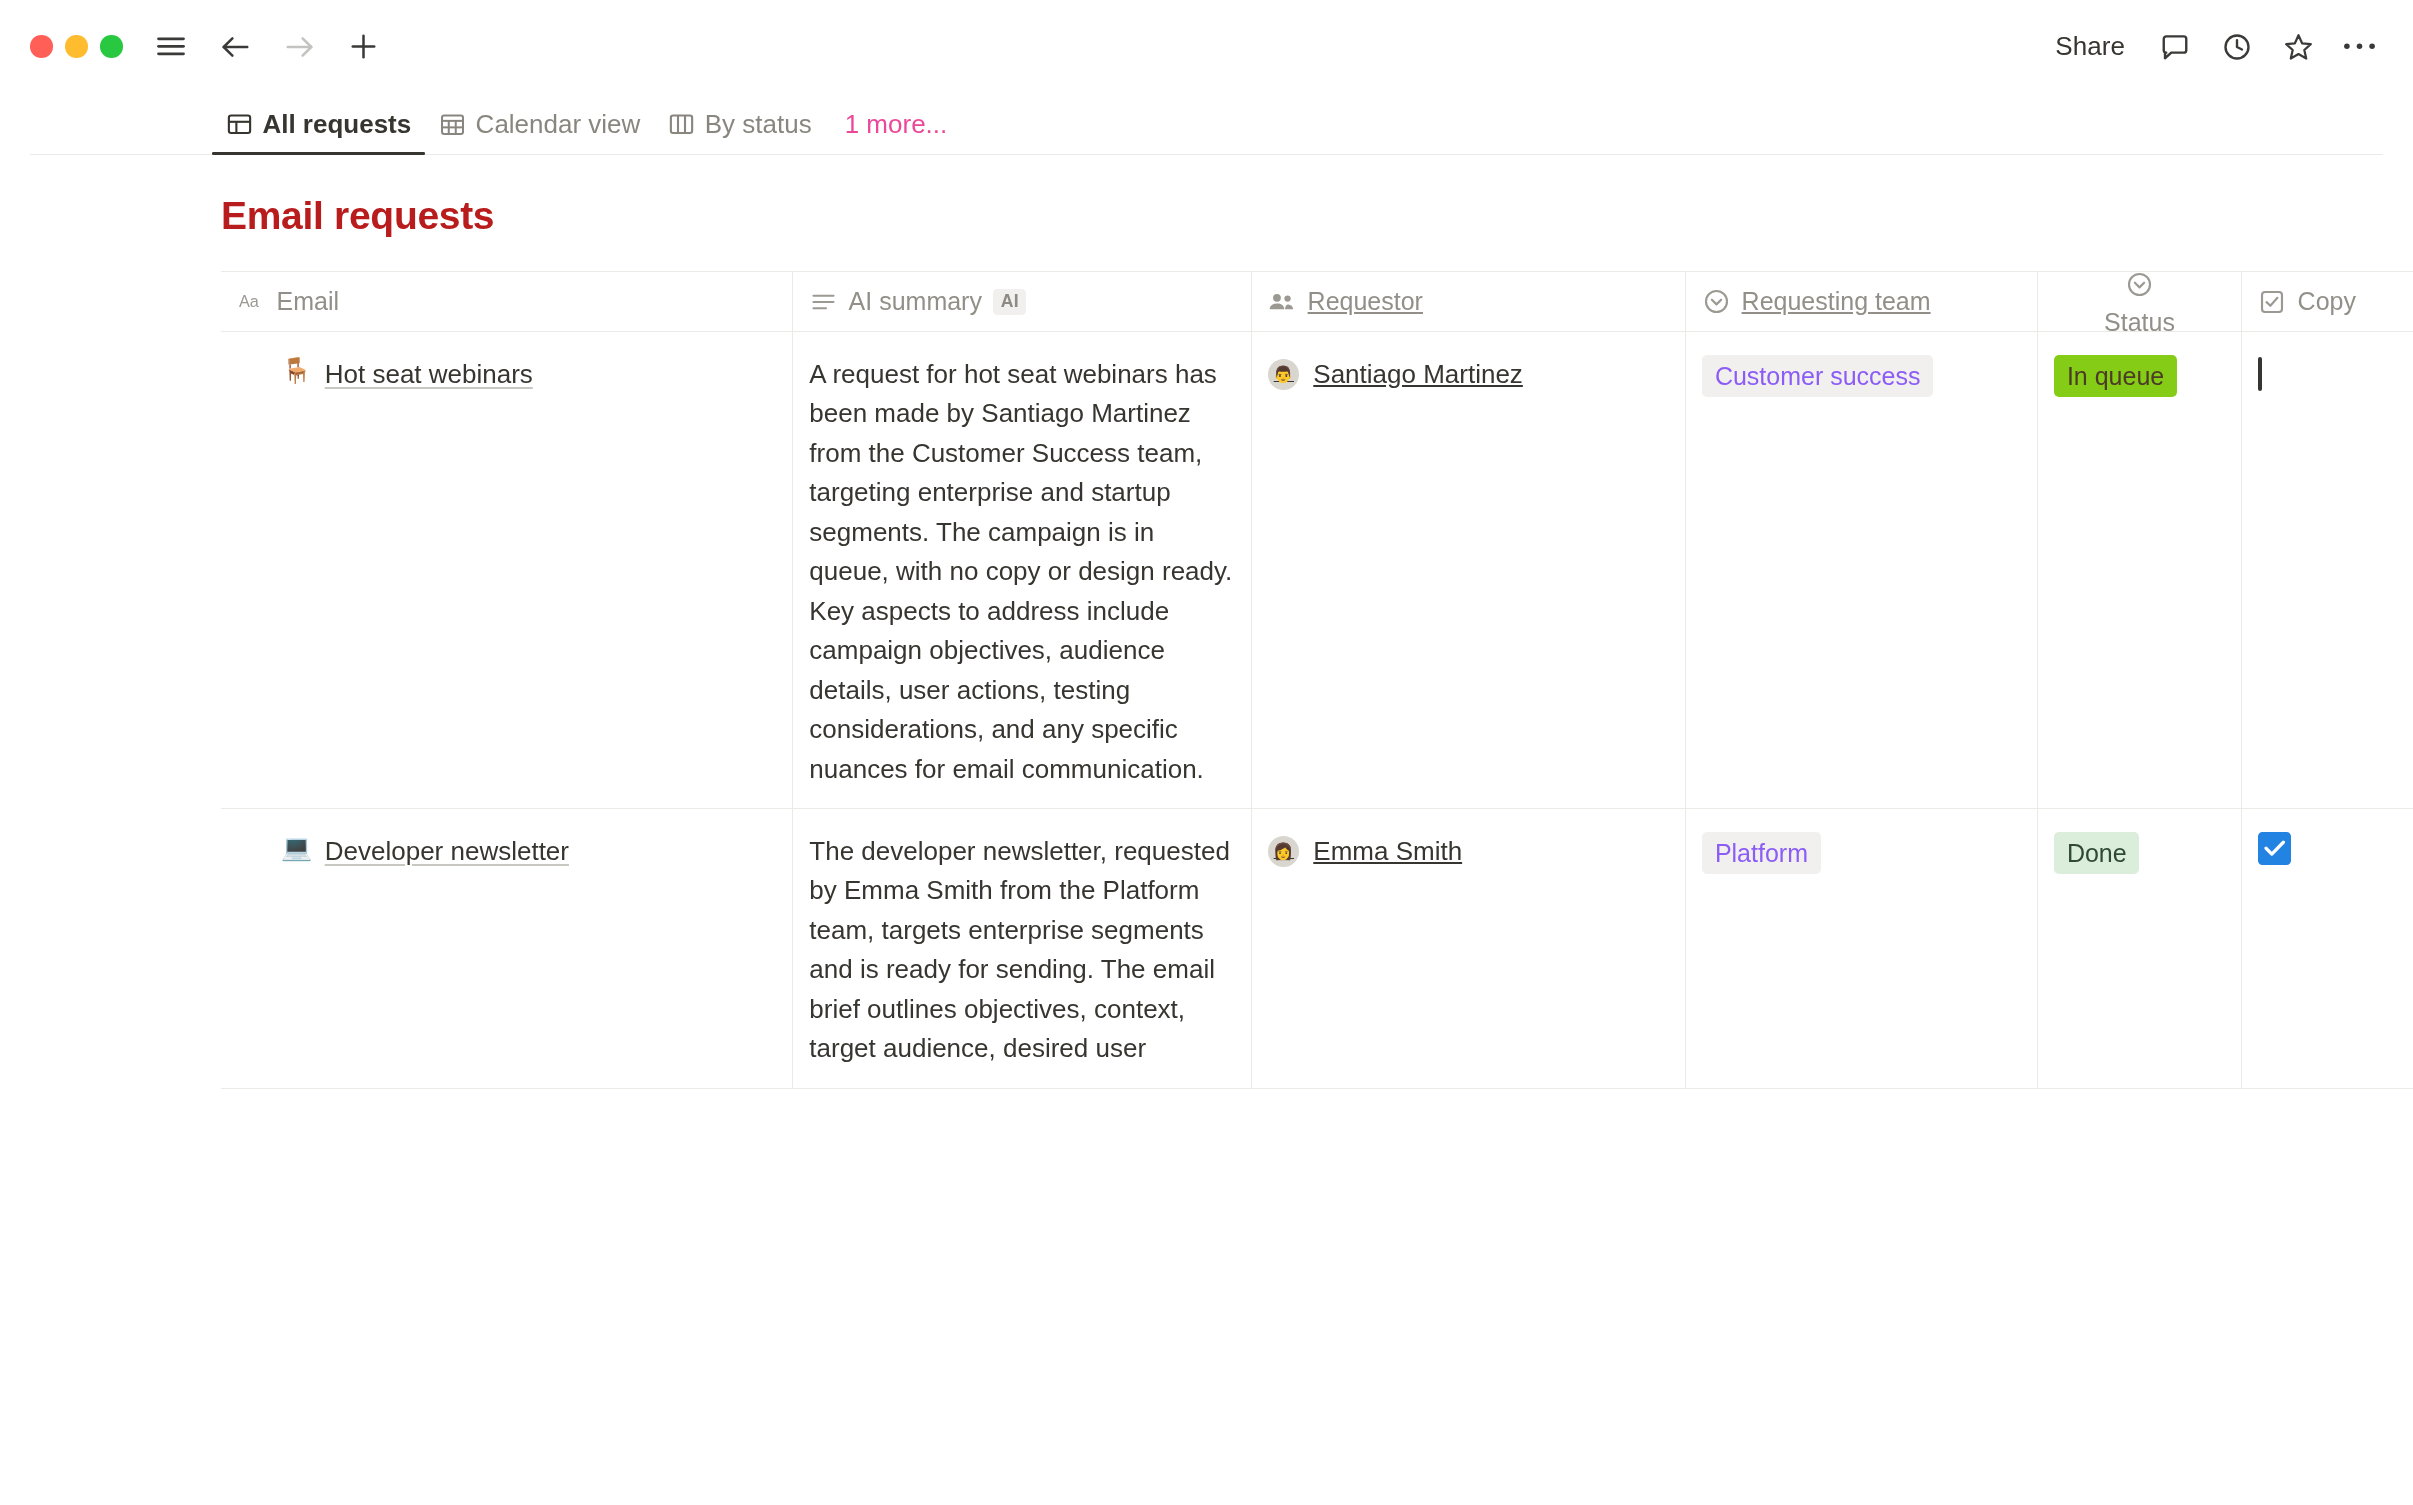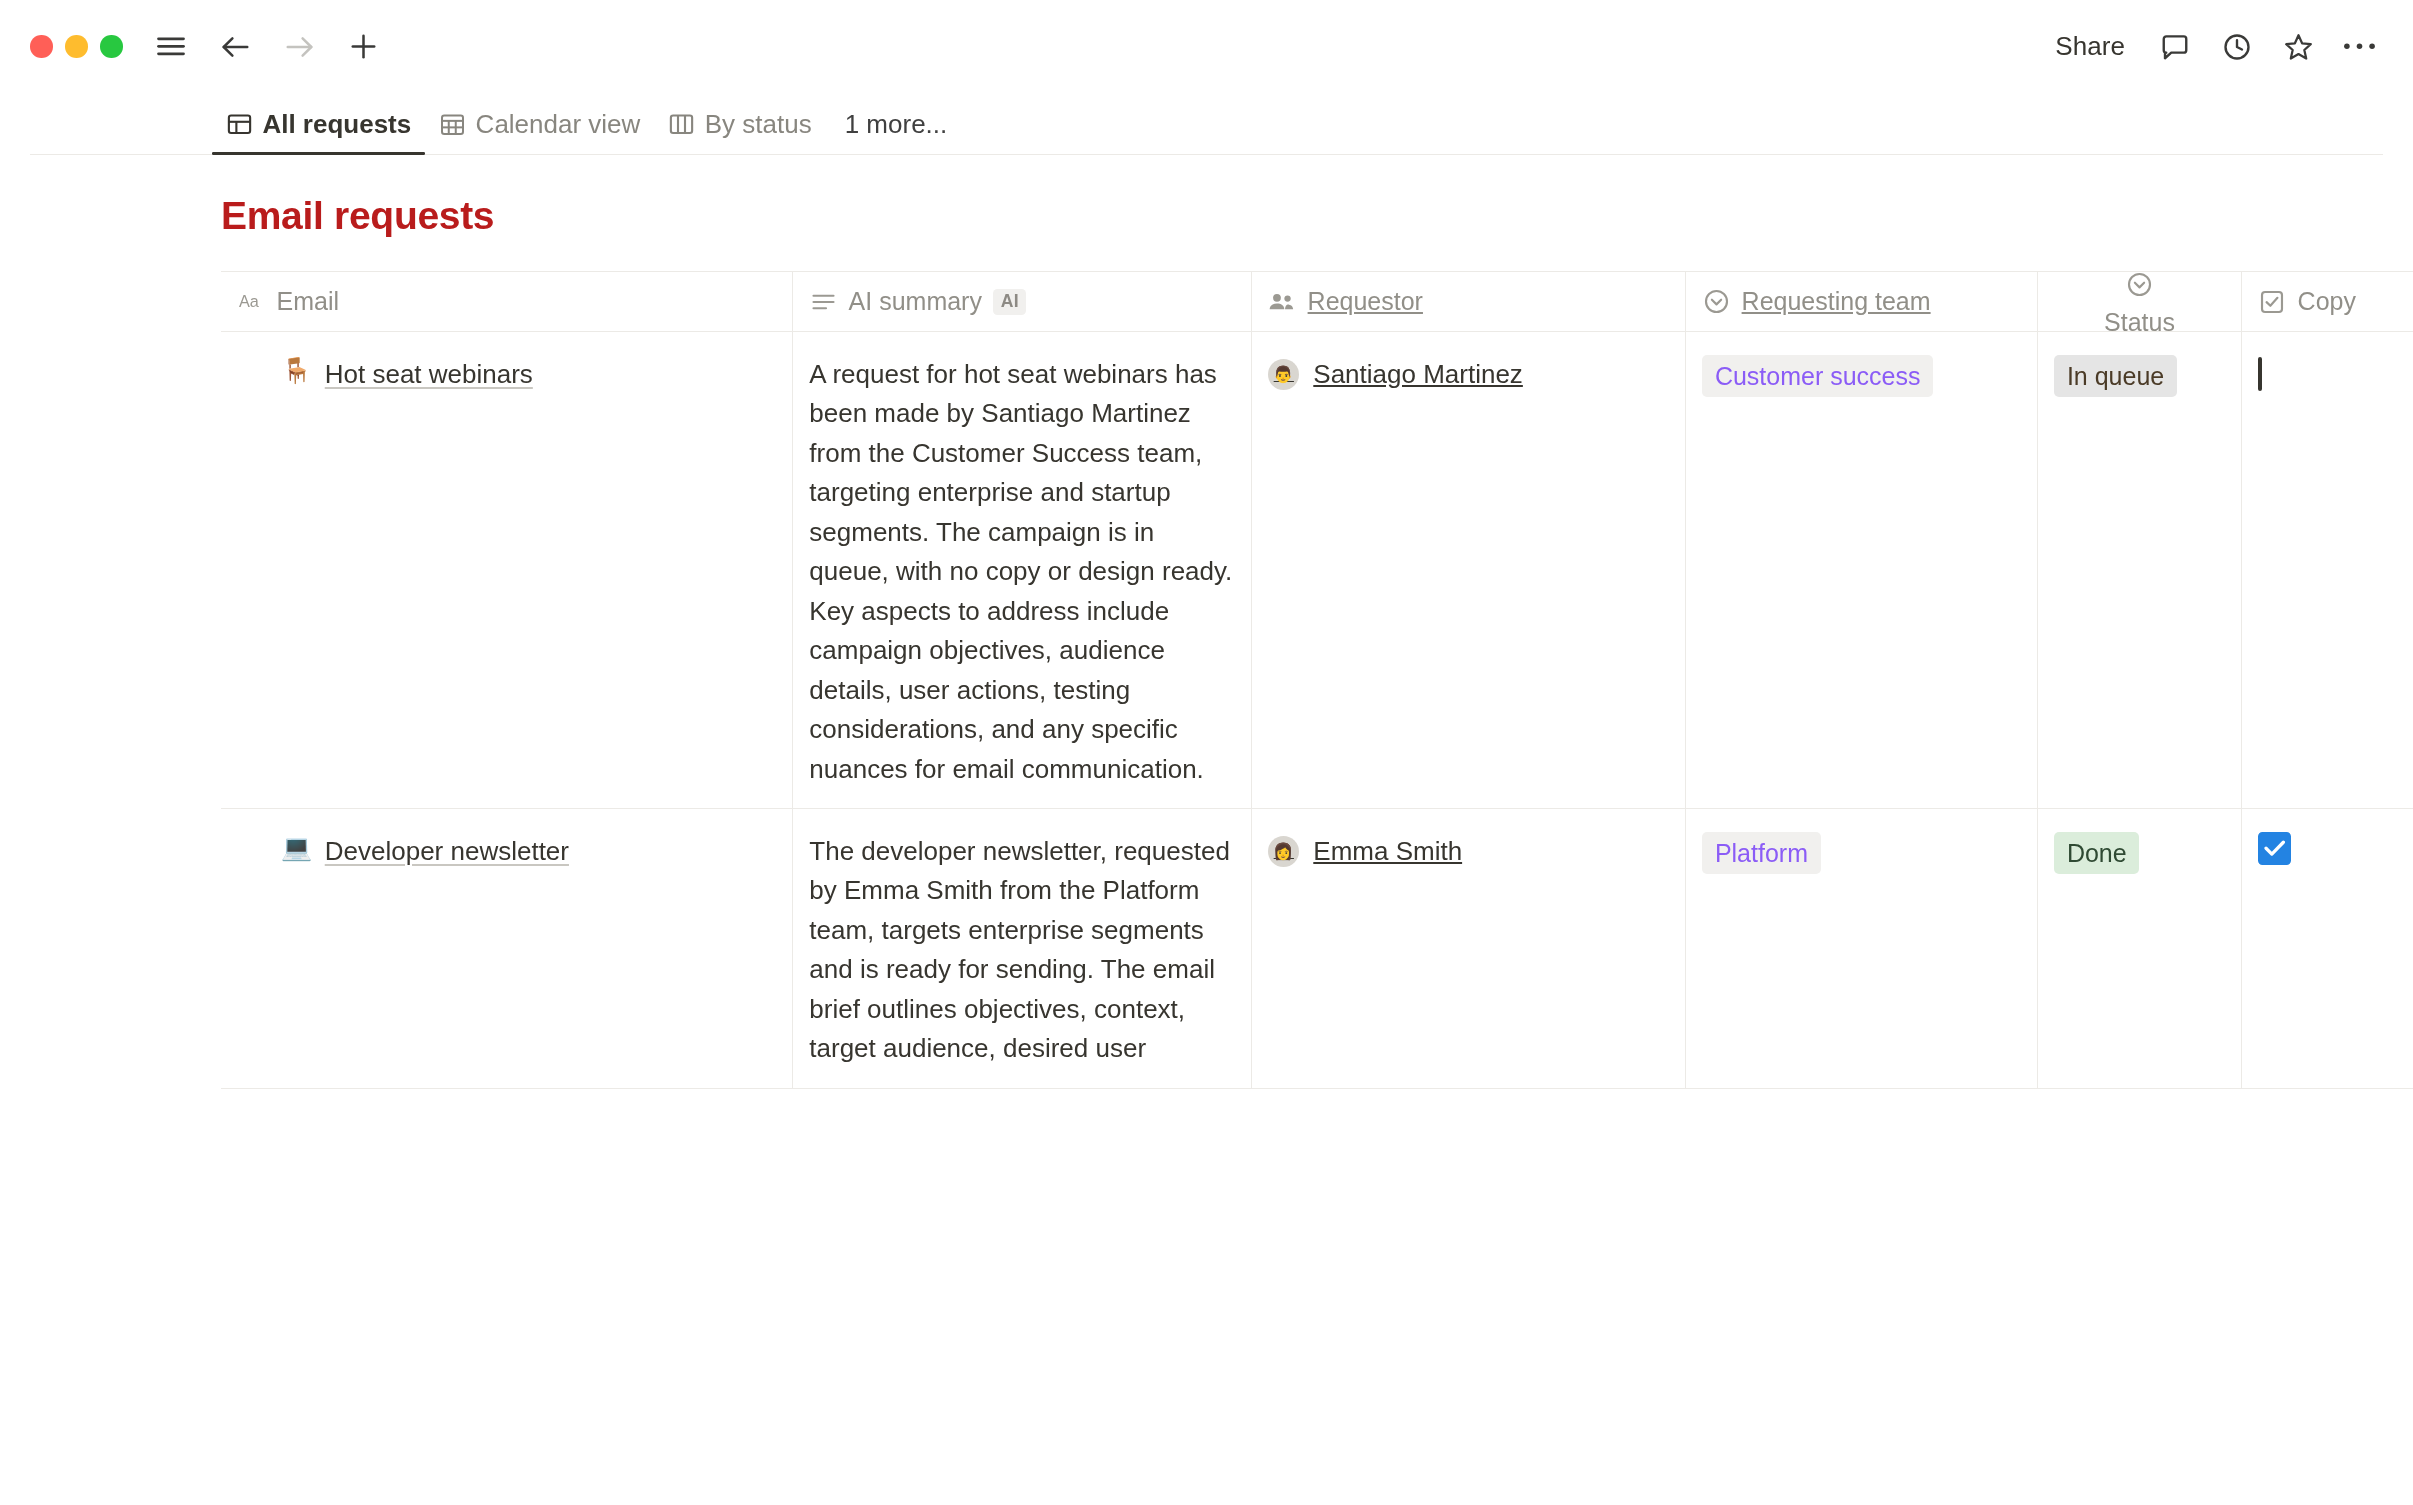--- a/index.html
+++ b/index.html
@@ -85,21 +85,21 @@
   }
   .tab.active::after {
     content: "";
     position: absolute;
     left: 0; right: 0; bottom: -1.3px;
     height: 3.1px;
     background: #37352f;
     border-radius: 1.3px;
   }
   .tab .ticon { display: flex; align-items: center; justify-content: center; width: 26.4px; height: 26.4px; }
-  .tab-more { font-size: 26px; color: #404040; padding: 0 14px 14px 19px; }
+  .tab-more { font-size: 26px; color: #ec4899; padding: 0 14px 14px 19px; }
 
   
   .page-title {
     font-size: 39px;
     font-weight: 700;
     color: #b91c1c;
     letter-spacing: -0.3px;
     margin: 39px 12px 0 221px;
   }
 
@@ -185,21 +185,21 @@
     flex: none;
   }
   .pill {
     display: inline-block;
     border-radius: 5px;
     padding: 5px 12.6px;
     font-size: 25px;
     line-height: 1.28;
   }
   .pill.gray { background: #f1f0ee; color: #8b5cf6; }
-  .pill.orange { background: #e5e5e5; color: #4b3b27; }
+  .pill.orange { background: #84cc16; color: #4b3b27; }
   .pill.green { background: #dbeddb; color: #2f4a33; }
 
   .checkbox {
     width: 33px; height: 33px;
     border: 2.5px solid #37352f;
     border-radius: 4.4px;
     background: #fff;
   }
   .checkbox.checked {
     background: #2383e2;

